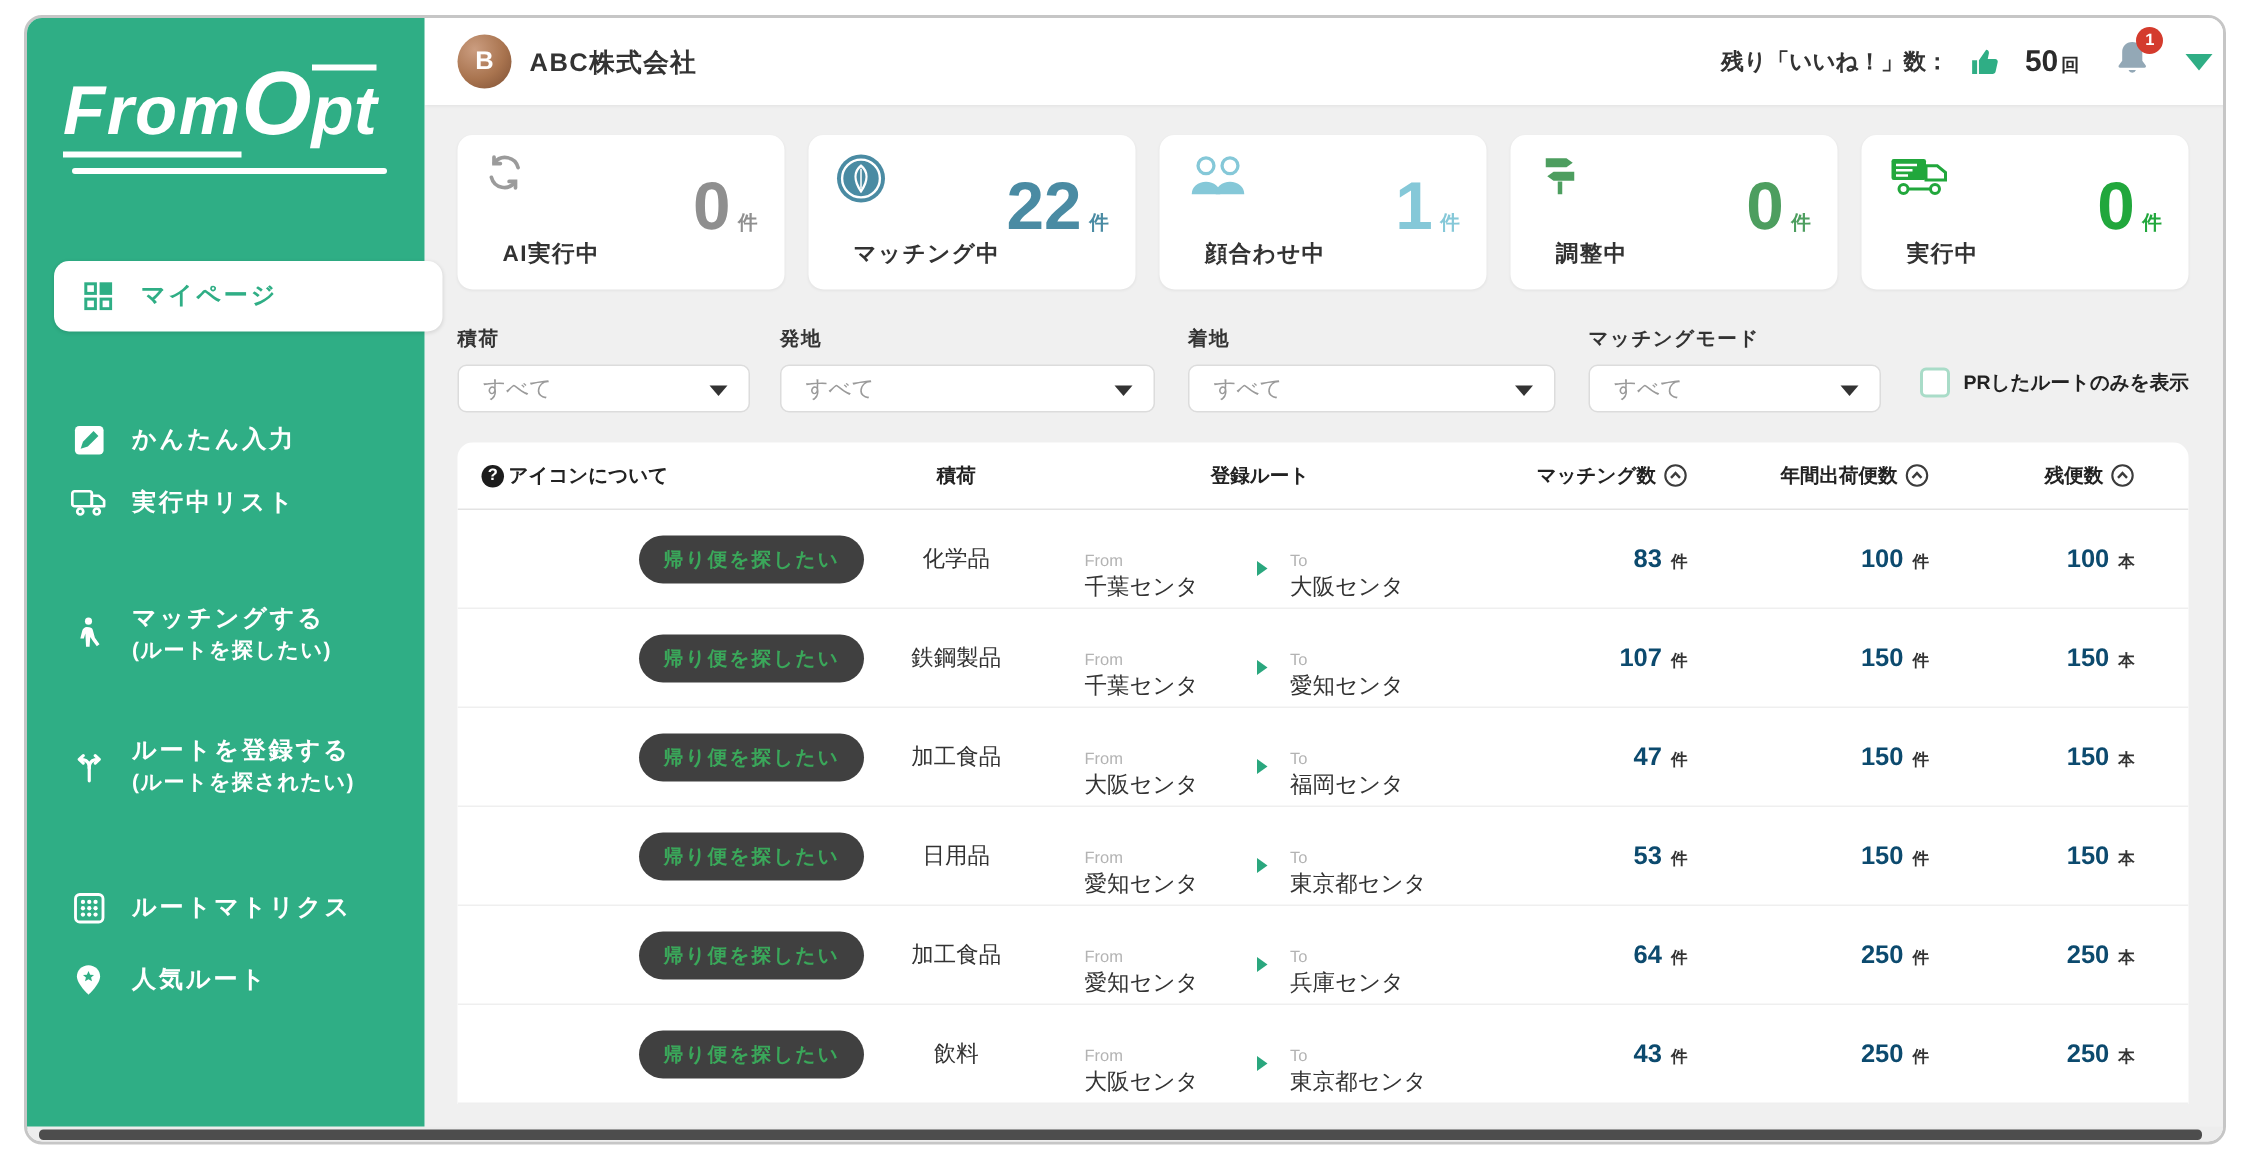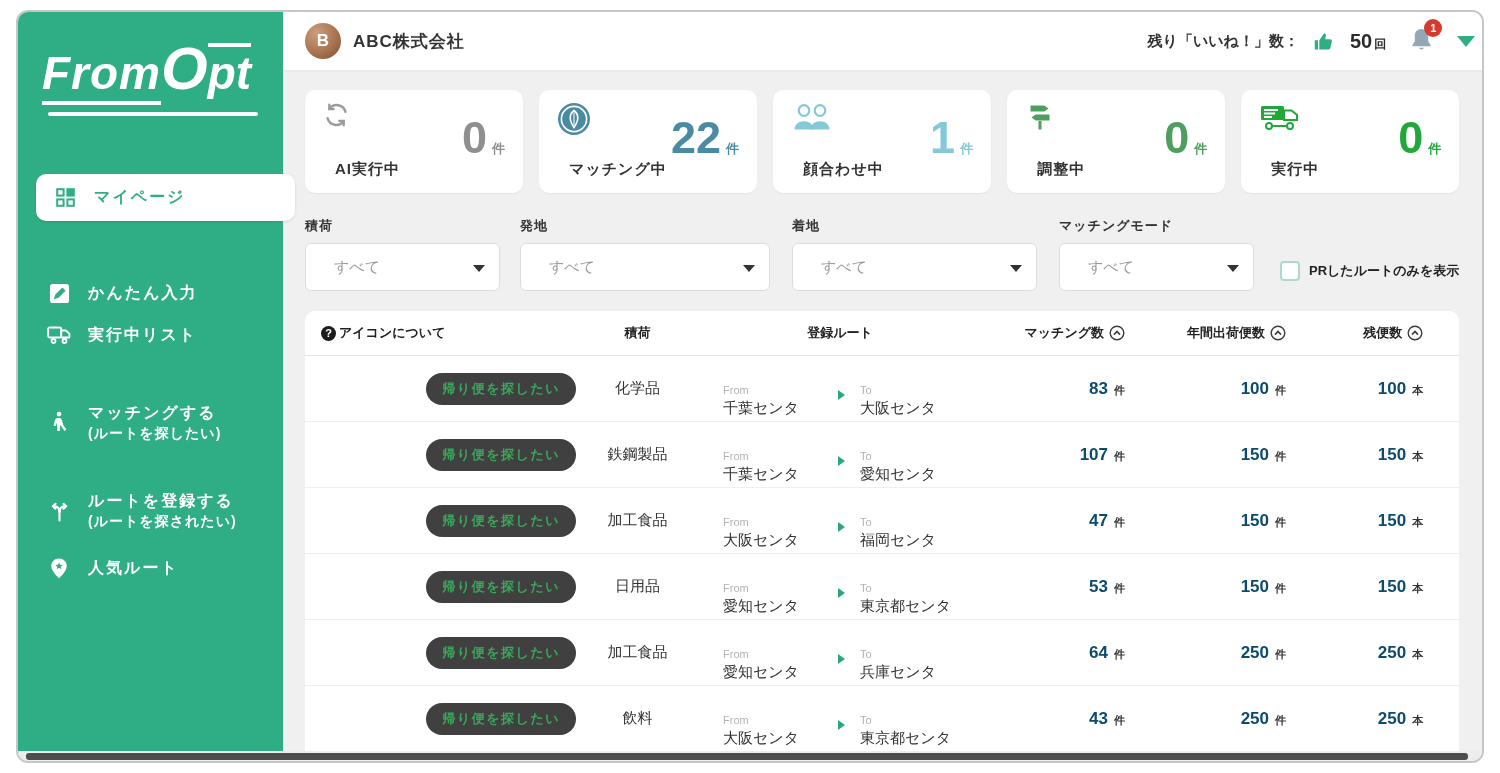--- a/index.html
+++ b/index.html
@@ -55,22 +55,22 @@
   .card-icon { height:36px; display:flex; align-items:flex-start; }
   .card-label { position:absolute; left:30px; bottom:14px; font-size:15px; font-weight:bold; color:#333; letter-spacing:1px; }
   .card-num { position:absolute; right:18px; top:46%; transform:translateY(-50%); display:flex; align-items:baseline; gap:5px; }
   .card-num .v { font-size:45px; font-weight:bold; line-height:1; }
   .card-num .u { font-size:13px; font-weight:bold; }
 
   
   .filters { display:flex; margin-top:24px; align-items:flex-end; }
   .filter { display:flex; flex-direction:column; }
   .filter .flabel { font-size:13px; font-weight:bold; color:#333; margin-bottom:8px; letter-spacing:1px; }
-  .select { height:48px; background:#fff; border:1px solid #dcdcdc; border-radius:6px; display:flex; align-items:center;
-            padding:0 28px; color:#9a9a9a; font-size:15px; position:relative; cursor:pointer; }
+  .select { height:32px; background:#fff; border:1px solid #dcdcdc; border-radius:6px; display:flex; align-items:center;
+            padding:0 16px; color:#9a9a9a; font-size:15px; position:relative; cursor:pointer; }
   .select .caret { position:absolute; right:14px; top:50%; margin-top:-2px; width:0; height:0;
                    border-left:6px solid transparent; border-right:6px solid transparent; border-top:7px solid #333; }
   .f1 { width:195px; margin-right:20px; } .f2 { width:250px; margin-right:22px; }
   .f3 { width:245px; margin-right:22px; } .f4 { width:195px; }
   .pr-check { display:flex; align-items:center; gap:9px; margin-left:26px; margin-bottom:10px; }
   .checkbox { width:20px; height:20px; background:#fff; border:2px solid #a9dcc8; border-radius:4px; cursor:pointer; }
   .pr-label { font-size:13px; font-weight:bold; color:#222; white-space:nowrap; }
 
   
   .table { margin-top:20px; background:#fff; border-radius:10px 10px 0 0; overflow:hidden; }
@@ -170,20 +170,39 @@
                 <path d="M6.8 3.4L4 6l2.8 2.6"></path>
                 <path d="M15.2 3.4L18 6l-2.8 2.6"></path>
               </svg>
           </span>
           <span class="two-line">
             <span>ルートを登録する</span>
             <span class="sub">(ルートを探されたい)</span>
           </span>
         </div>
 
+        <div class="side-item mt-e">
+          <span class="icon">
+            <svg width="21" height="21" viewBox="0 0 22 22">
+                <rect x="1.4" y="1.4" width="19.2" height="19.2" rx="3" fill="none" stroke="currentColor" stroke-width="2"></rect>
+                <g fill="currentColor">
+                  <circle cx="6.6" cy="6.6" r="1.5"></circle>
+                  <circle cx="11" cy="6.6" r="1.5"></circle>
+                  <circle cx="15.4" cy="6.6" r="1.5"></circle>
+                  <circle cx="6.6" cy="11" r="1.5"></circle>
+                  <circle cx="11" cy="11" r="1.5"></circle>
+                  <circle cx="15.4" cy="11" r="1.5"></circle>
+                  <circle cx="6.6" cy="15.4" r="1.5"></circle>
+                  <circle cx="11" cy="15.4" r="1.5"></circle>
+                  <circle cx="15.4" cy="15.4" r="1.5"></circle>
+                </g>
+              </svg>
+          </span>
+          <span>ルートマトリクス</span>
+        </div>
 
         <div class="side-item mt-f">
           <span class="icon">
             <svg width="18" height="23" viewBox="0 0 20 24" fill="currentColor">
                 <path d="M10 .8C5.1.8 1.4 4.5 1.4 9.1c0 6 8.6 13.6 8.6 13.6s8.6-7.6 8.6-13.6C18.6 4.5 14.9.8 10 .8z"></path>
                 <polygon points="10,5.2 11.2,7.9 14.1,8.1 11.9,10 12.6,12.8 10,11.2 7.4,12.8 8.1,10 5.9,8.1 8.8,7.9" fill="#2fae85"></polygon>
               </svg>
           </span>
           <span>人気ルート</span>
         </div>

